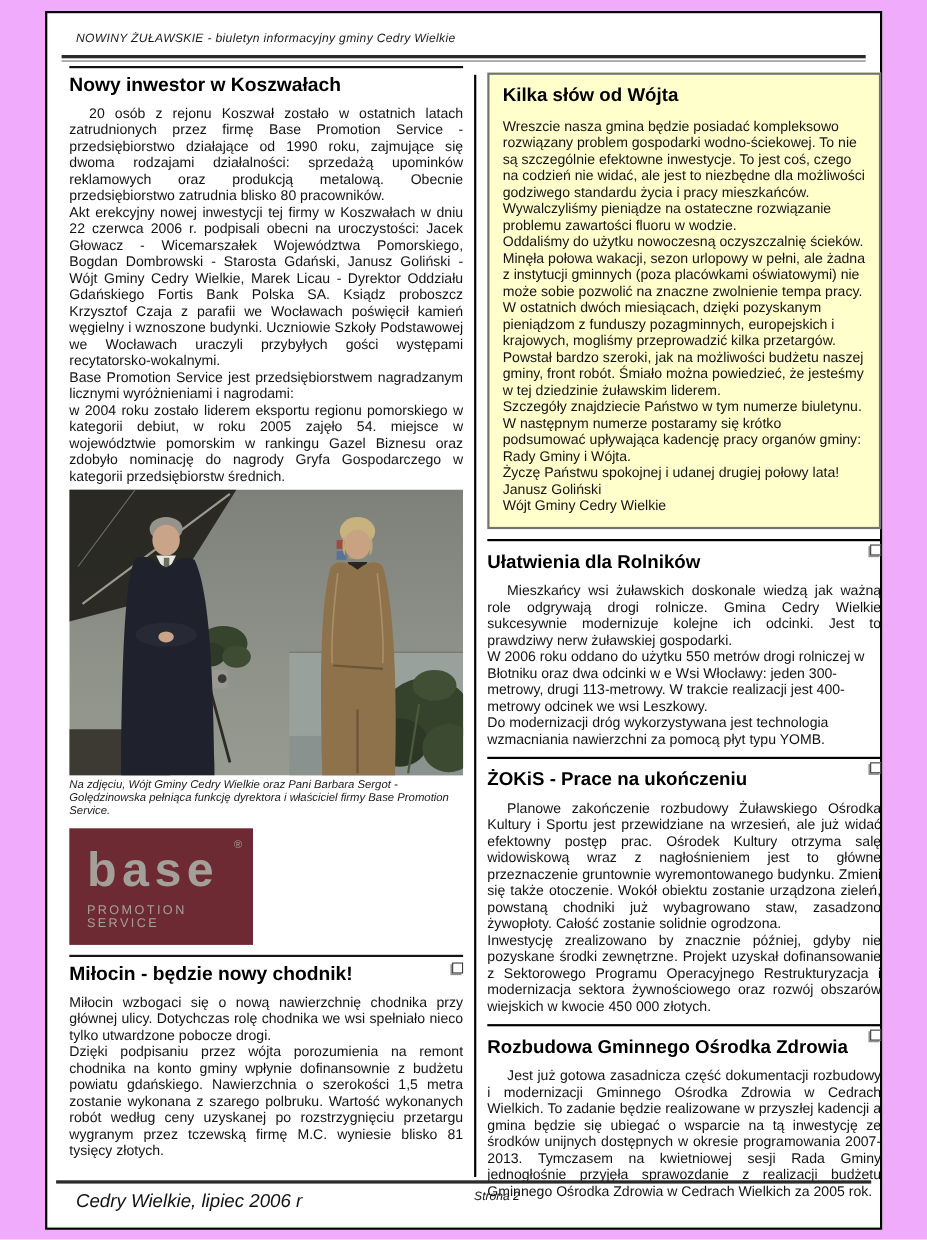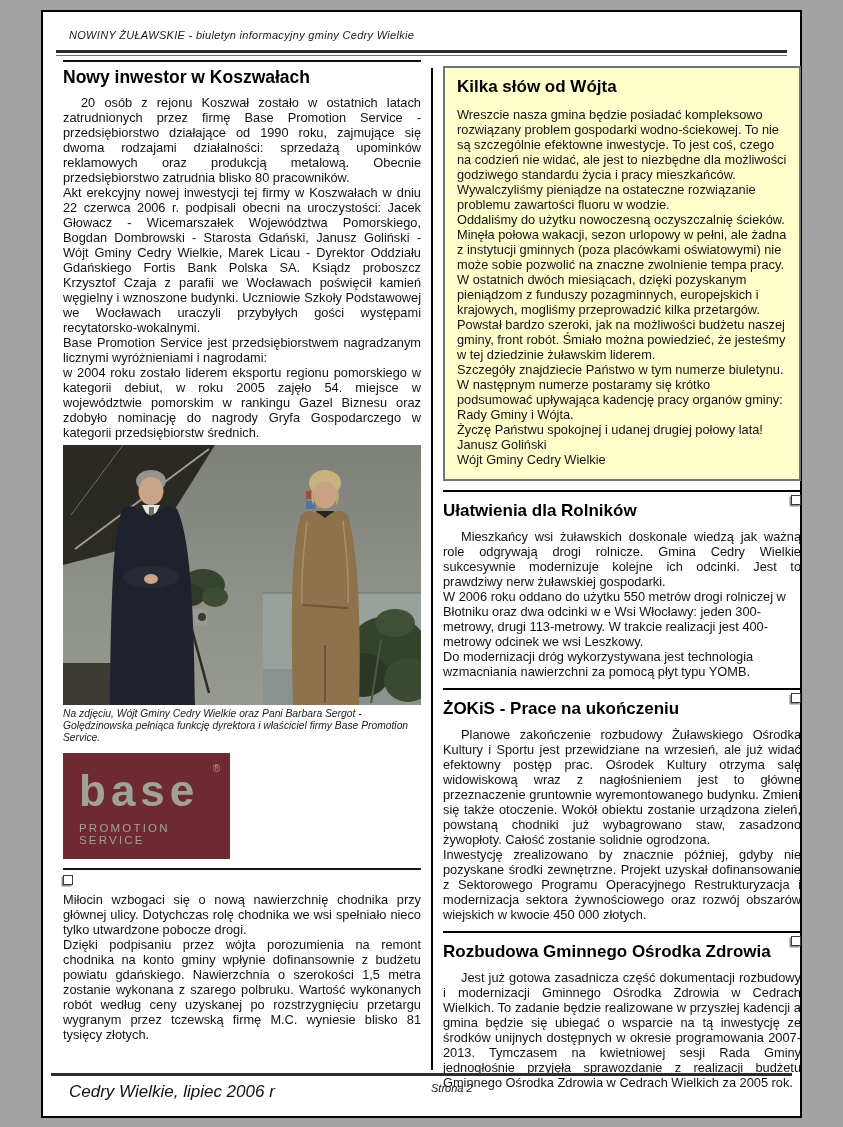--- a/index.html
+++ b/index.html
@@ -1,16 +1,16 @@
 <!DOCTYPE html>
 <html><head>
 <meta charset="utf-8">
 <style>
   html,body{margin:0;padding:0;background:#fff;}
-  .page{position:relative;width:843px;height:1127px;background:#a3a3a3;overflow:hidden;
+  .page{position:relative;width:843px;height:1127px;background:#f0abfc;overflow:hidden;
         font-family:"Liberation Sans",sans-serif;color:#121212;}
   .frame{position:absolute;left:41px;top:10px;width:757px;height:1104px;border:2px solid #000;background:#fff;}
 
   .masthead{position:absolute;left:26px;top:17px;font-size:11px;font-style:italic;color:#1a1a1a;letter-spacing:.3px;}
   .masthead-rule{position:absolute;left:13px;right:13px;top:38px;height:2px;border-top:3px solid #2b2b2b;border-bottom:1px solid #6e6e6e;}
 
   .col-left{position:absolute;left:20px;top:48px;width:358px;}
   .v-divider{position:absolute;left:388px;top:56px;width:2px;height:1002px;background:#000;}
   .col-right{position:absolute;left:400px;top:48px;width:358px;}
 
@@ -152,20 +152,21 @@
       <div class="logo-row">
         <div class="logo">
           <div class="logo-word">base</div>
           <div class="logo-reg">®</div>
           <div class="logo-sub">PROMOTION SERVICE</div>
         </div>
       </div>
 
       <div class="sep-rule left-sep"></div>
       <h2 class="art with-mark">
+        <span>Miłocin - będzie nowy chodnik!</span>
         <span class="endmark"></span>
       </h2>
       <p class="body">Miłocin wzbogaci się o nową nawierzchnię chodnika przy głównej ulicy. Dotychczas rolę chodnika we wsi spełniało nieco tylko utwardzone pobocze drogi.</p>
       <p class="body">Dzięki podpisaniu przez wójta porozumienia na remont chodnika na konto gminy wpłynie dofinansownie z budżetu powiatu gdańskiego. Nawierzchnia o szerokości 1,5 metra zostanie wykonana z szarego polbruku. Wartość wykonanych robót według ceny uzyskanej po rozstrzygnięciu przetargu wygranym przez tczewską firmę M.C. wyniesie blisko 81 tysięcy złotych.</p>
     </div>
 
     <div class="v-divider"></div>
 
     <div class="col-right">
 

